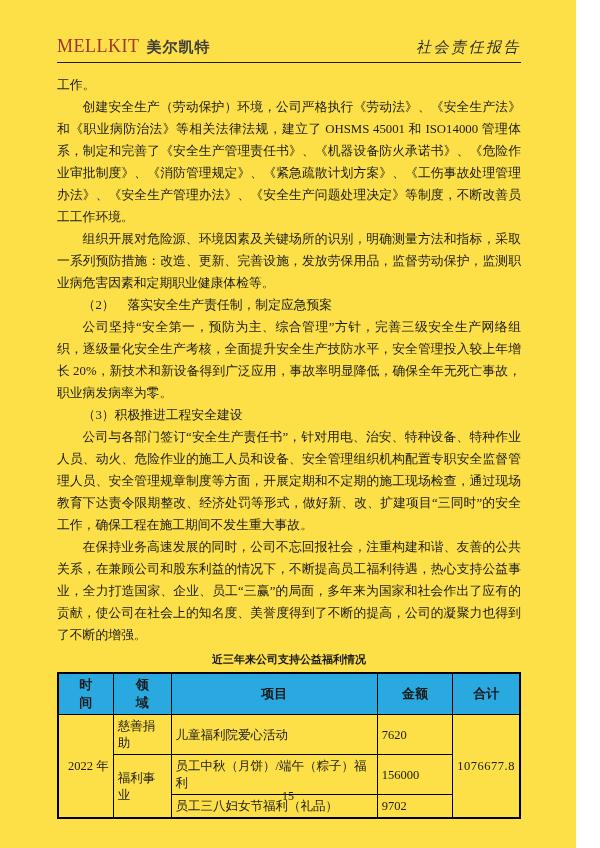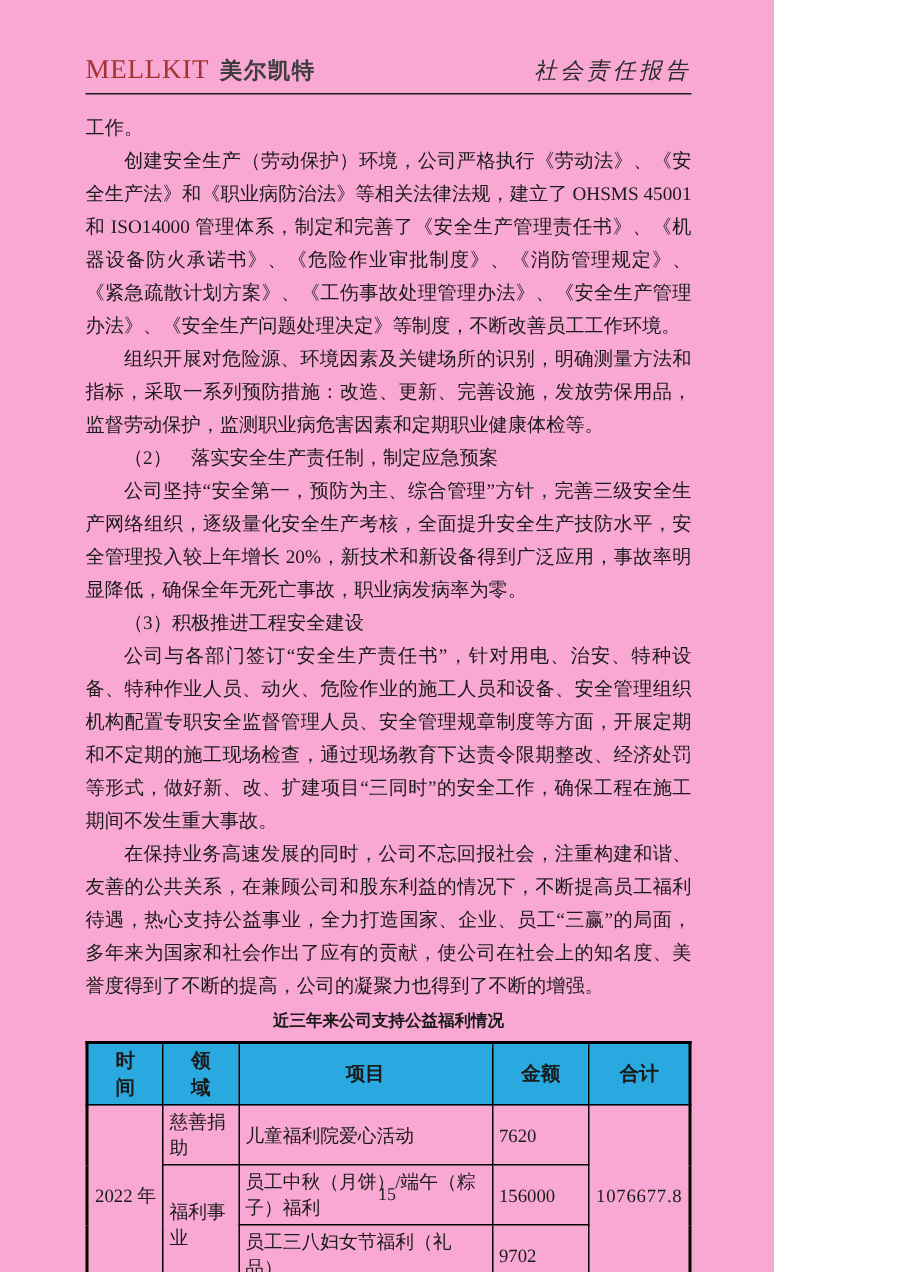--- a/index.html
+++ b/index.html
@@ -4,22 +4,22 @@
 <style>
   :root{
     --logo-red:#A23430;
     --table-header-bg:#29A9E0;
     --ink:#1a1a1a;
   }
   *{box-sizing:border-box;}
   html,body{margin:0;padding:0;background:#ffffff;}
   .page{
     position:relative;
-    width:516px;height:848px;
-    background:#f9a8d4;
+    width:576px;height:848px;
+    background:#fde047;
     overflow:hidden;
     font-family:"Liberation Serif","DejaVu Serif",serif;
     color:var(--ink);
   }
   
   .header{
     position:absolute;left:57px;right:55px;top:36px;
     display:flex;justify-content:space-between;align-items:flex-end;
     border-bottom:1.5px solid #1c1c1c;
     padding-bottom:5px;

